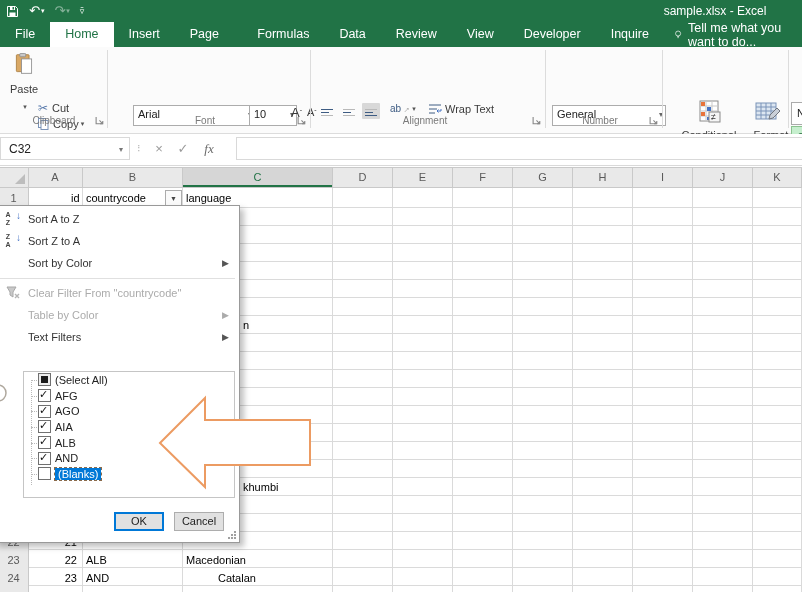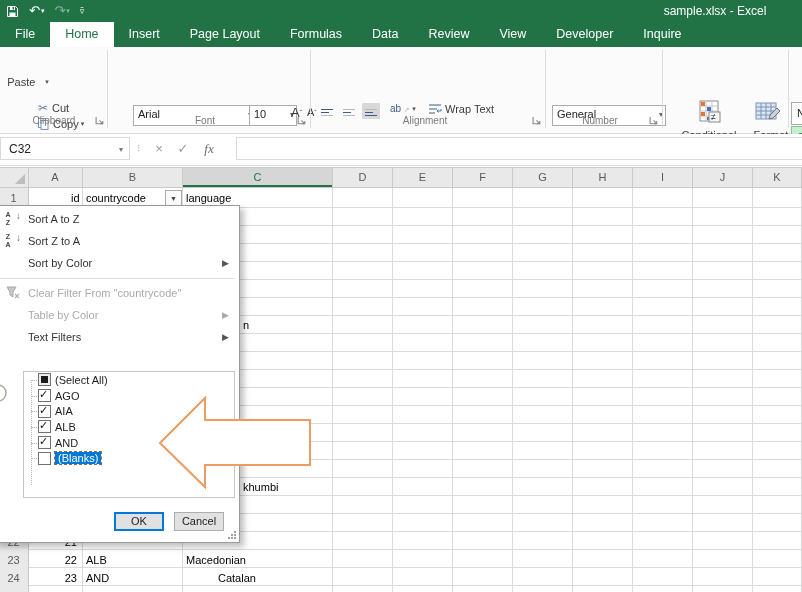--- a/index.html
+++ b/index.html
@@ -114,25 +114,32 @@
       <div class="tab active">Home</div>
       <div class="tab">Insert</div>
       <div class="tab">Page Layout</div>
       <div class="tab">Formulas</div>
       <div class="tab">Data</div>
       <div class="tab">Review</div>
       <div class="tab">View</div>
       <div class="tab">Developer</div>
       <div class="tab">Inquire</div>
     </nav>
+  <div class="tellme">
+    <svg width="13" height="15" viewBox="0 0 13 15">
+        <circle cx="6.5" cy="6" r="4" fill="none" stroke="#fff" stroke-width="1.1"></circle>
+        <path d="M5 10.5 h3 M5.4 12.5 h2.2" stroke="#fff" stroke-width="1.1" fill="none"></path>
+      </svg>
+    <span>Tell me what you want to do...</span>
+  </div>
 </div>
 
 <div class="ribbon">
 
-  <div class="icbtn" style="left:6px;top:6px;width:36px;height:58px;flex-direction:row;gap:8px;">
+  <div class="icbtn" style="left:6px;top:6px;width:36px;height:58px;flex-direction:column;gap:8px;">
     <svg width="22" height="26" viewBox="0 0 22 26">
         <rect x="2" y="2" width="15" height="20" rx="1" fill="#D9A865" stroke="#A87B3E"></rect>
         <rect x="6" y="0.5" width="7" height="4" rx="1" fill="#C9C9C9" stroke="#8C8C8C"></rect>
         <rect x="8" y="7" width="12" height="17" fill="#fff" stroke="#8C8C8C"></rect>
       </svg>
     <span>Paste</span>
     <span class="ddc">▾</span>
   </div>
   <div class="icbtn" style="left:38px;top:54px;">
     <span style="color:#5577AA;font-size:12px;margin-right:4px;">✂</span>
@@ -450,20 +457,24 @@
     <span class="mit">Text Filters</span>
     <span class="sub">▶</span>
   </div>
   <div class="flist" id="flist">
       <div class="fitem">
         <span class="cb mixed"></span>
         <span class="flabel">(Select All)</span>
       </div>
       <div class="fitem">
         <span class="cb checked"></span>
+        <span class="flabel">AFG</span>
+      </div>
+      <div class="fitem">
+        <span class="cb checked"></span>
         <span class="flabel">AGO</span>
       </div>
       <div class="fitem">
         <span class="cb checked"></span>
         <span class="flabel">AIA</span>
       </div>
       <div class="fitem">
         <span class="cb checked"></span>
         <span class="flabel">ALB</span>
       </div>

